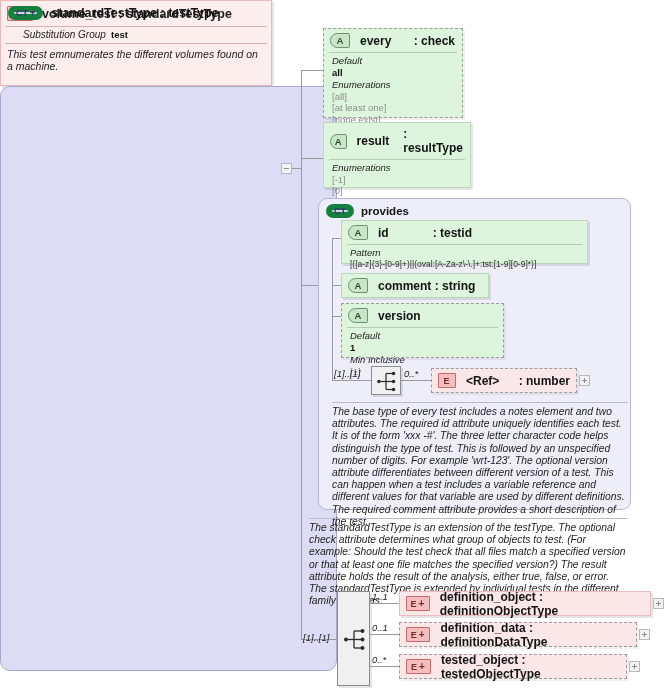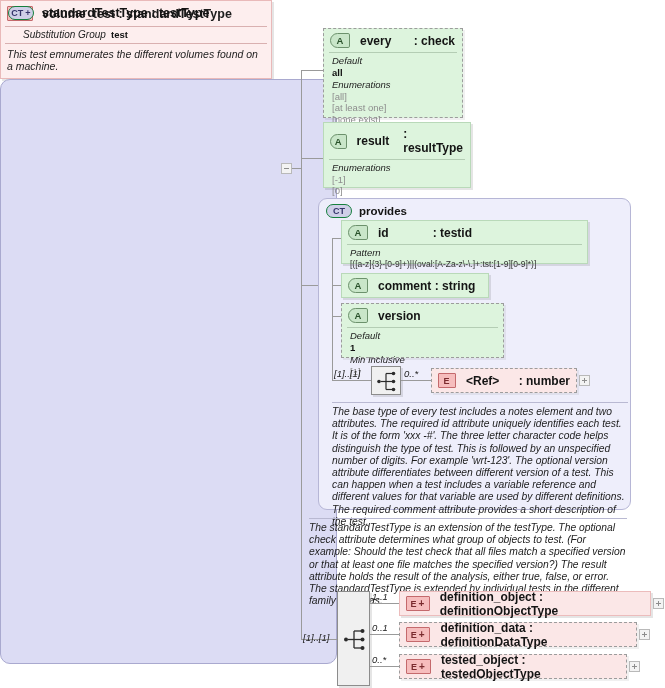--- a/index.html
+++ b/index.html
@@ -23,27 +23,27 @@
   #rootElementBox .titlerow{display:flex;align-items:center;padding:5px 6px 5px 6px;}
   .eicon{display:inline-flex;align-items:center;justify-content:center;
       width:26px;height:15px;border:1px solid #c4696c;background:#f6bdbd;color:#7a2b2e;
       font-size:9px;font-weight:bold;letter-spacing:1px;border-radius:1px;box-sizing:border-box;}
   .eicon span.p{margin-left:1px;font-size:10px;line-height:9px;}
   #rootElementBox .title{margin-left:9px;font-size:12.5px;font-weight:bold;color:#1c1c1c;}
   #rootElementBox .sep{height:1px;background:#d9b0b0;margin:0 4px;}
   .srow{display:flex;padding:2px 6px 3px 22px;font-size:10px;}
   .srow .k{font-style:italic;color:#222;width:88px;}
   .srow .v{font-weight:bold;color:#111;font-size:9.5px;}
-  #rootElementBox .doc{padding:4px 6px 6px 6px;font-size:10.5px;font-style:italic;color:#1d1d1d;}
+  #rootElementBox .doc{padding:4px 6px 13px 6px;font-size:10.5px;font-style:italic;color:#1d1d1d;}
 
   
   #ctPanel{left:300px;top:2px;width:337px;height:585px;
      background:#dcdcf4;border:1px solid #a9a9cf;border-radius:10px;box-sizing:border-box;}
   .ct-icon{display:inline-flex;align-items:center;justify-content:center;
-     min-width:26px;height:14px;padding:0 2px;border:1px solid #15803d;background:#cfcfe8;color:#35356b;
+     min-width:26px;height:14px;padding:0 2px;border:6px solid #15803d;background:#cfcfe8;color:#35356b;
      font-size:9px;font-weight:bold;border-radius:7px;box-sizing:border-box;}
   #ctPanel .ct-title{position:absolute;left:8px;top:6px;display:flex;align-items:center;}
   #ctPanel .ct-title .t{margin-left:8px;font-size:12.5px;font-weight:bold;color:#141414;}
 
   
   .attrbox{position:absolute;background:#ddf4dd;box-sizing:border-box;}
   .attrbox.solid{border:1px solid #b9d9b9;box-shadow:2px 2px 0 rgba(0,0,0,.10);}
   .attrbox.dashed{border:1px dashed #9c9c9c;box-shadow:2px 2px 0 rgba(0,0,0,.06);}
   .attrbox .arow{display:flex;align-items:center;padding:4px 7px 4px 6px;}
   .aicon{display:inline-flex;align-items:center;justify-content:center;width:20px;height:15px;

